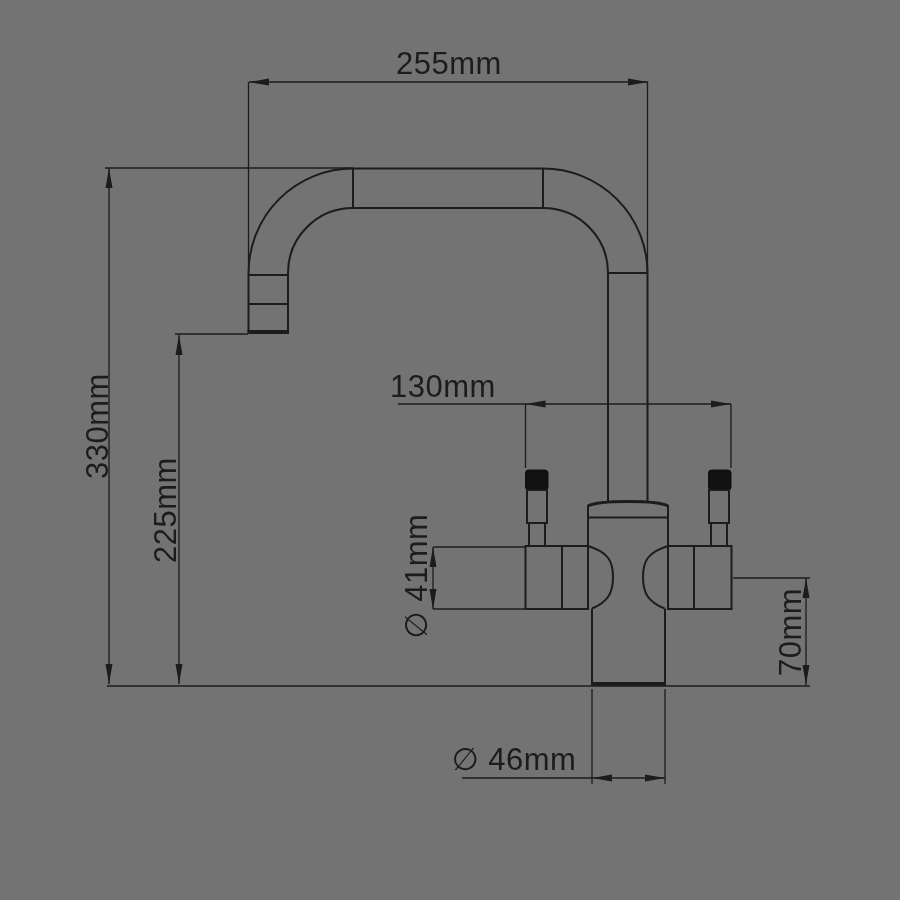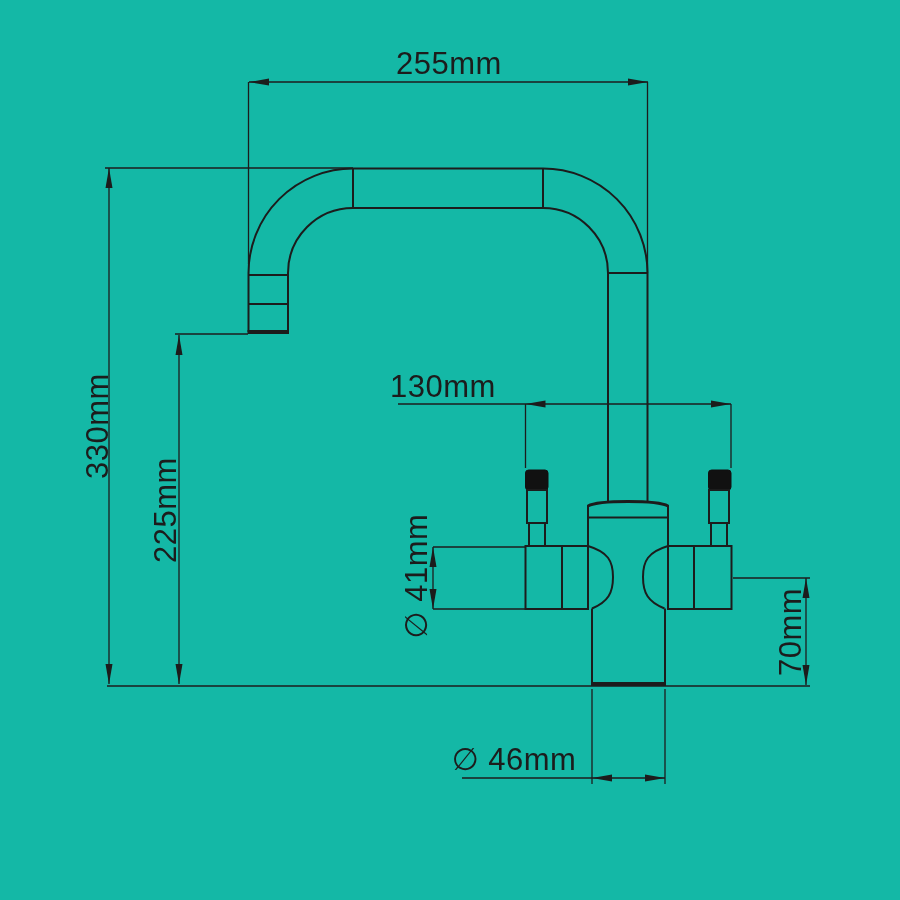--- a/index.html
+++ b/index.html
@@ -4,21 +4,21 @@
 <style>
   html, body {
     margin: 0;
     padding: 0;
     background: #ffffff;
   }
   .stage {
     position: relative;
     width: 900px;
     height: 900px;
-    background: #14b8a6;
+    background: #737373;
     overflow: hidden;
   }
   svg { display: block; }
   .thin {
     fill: none;
     stroke: #1c1c1c;
     stroke-width: 1.3;
   }
   .outline {
     fill: none;

